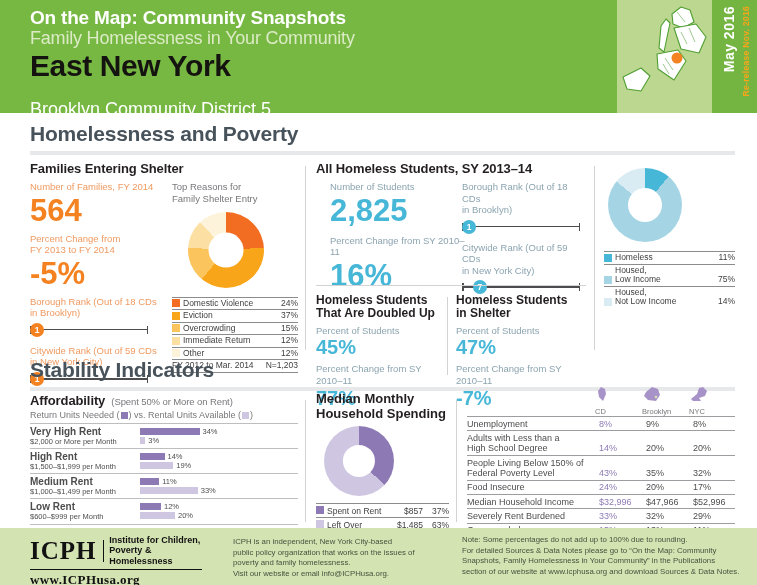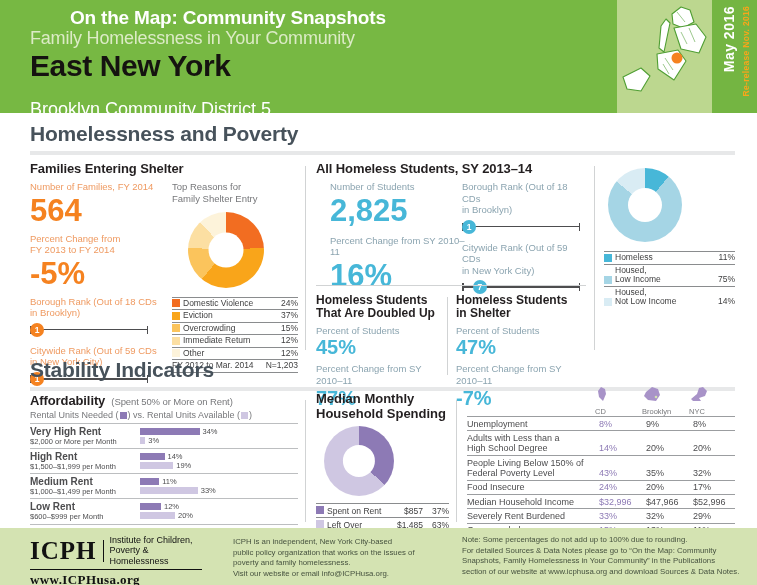--- a/index.html
+++ b/index.html
@@ -1,21 +1,21 @@
 <!DOCTYPE html>
 <html><head>
 <meta charset="utf-8">
 <style>
   html,body{margin:0;padding:0;background:#888;}
   .page{position:relative;width:757px;height:585px;background:#fff;overflow:hidden;
         font-family:"Liberation Sans",sans-serif;color:#231f20;}
   
   .header{position:absolute;left:0;top:0;width:757px;height:113px;background:#77b843;}
   .header-text{position:absolute;left:30px;top:8px;line-height:1.08;}
-  .h-kicker{font-size:19px;font-weight:bold;color:#fff;letter-spacing:-.2px;margin-left:40px;}
+  .h-kicker{font-size:19px;font-weight:bold;color:#fff;letter-spacing:-.2px;}
   .h-sub{font-size:18px;color:#dcebc6;letter-spacing:-.2px;}
   .h-title{font-size:30px;font-weight:bold;color:#151310;letter-spacing:-.4px;margin-top:2px;}
   .h-district{font-size:18px;color:#fff;margin-top:18px;}
   .map-panel{position:absolute;left:617px;top:0;width:95px;height:113px;background:#bcd78f;}
   .date-strip{position:absolute;left:712px;top:0;width:45px;height:113px;background:#74b542;}
   .vtext{writing-mode:vertical-rl;transform:rotate(180deg);position:absolute;}
   .v-may{top:6px;right:20px;color:#fff;font-size:14px;font-weight:bold;letter-spacing:.5px;}
   .v-rr{top:6px;right:6px;color:#f9a51a;font-size:8.5px;font-weight:bold;letter-spacing:.3px;}
   
   .sec-title{position:absolute;left:30px;font-size:21px;font-weight:bold;color:#47525b;letter-spacing:-.2px;}
@@ -96,21 +96,21 @@
   .t-row.last{border-bottom:1px solid #9b9da0;}
   .t-label{width:128px;flex:none;padding-right:4px;}
   .t-val{width:47px;flex:none;}
   .t-val.cd{color:#8d7ab5;}
   
   .footer{position:absolute;left:0;top:528px;width:757px;height:57px;background:#d4e3b2;}
   .logo-block{position:absolute;left:30px;top:7px;width:172px;color:#111;}
   .logo-row{display:flex;align-items:center;}
   .logo-icph{font-family:"Liberation Serif",serif;font-size:25px;font-weight:bold;letter-spacing:1px;line-height:1;}
   .logo-vline{width:1px;height:22px;background:#111;margin:0 6px;}
-  .logo-sub{font-size:9px;line-height:1.15;white-space:pre-line;}
+  .logo-sub{font-size:9px;line-height:1.15;white-space:pre-line;font-weight:bold;}
   .logo-hline{border-top:1.5px solid #111;margin-top:3px;}
   .logo-url{font-family:"Liberation Serif",serif;font-size:13px;font-weight:bold;text-align:left;
     letter-spacing:.4px;margin-top:2px;}
   .foot-text{position:absolute;font-size:7.8px;line-height:1.35;color:#46523f;white-space:pre-line;}
   .foot-mid{left:233px;top:9px;width:218px;}
   .foot-note{left:462px;top:7px;width:285px;}
 </style>
 </head>
 <body>
 
@@ -293,21 +293,21 @@
 
   <div class="sec-title" style="top:358px;">Stability Indicators</div>
   <div class="rule" style="top:387px;"></div>
 
   <div class="aff-col">
     <div class="aff-head panel-title">
       <span>Affordability</span>
       <span class="gray">&nbsp;<span>(Spent 50% or More on Rent)</span></span>
     </div>
     <div class="aff-legend">
-      <span>Rental Units Needed (</span>
+      <span>Return Units Needed (</span>
       <span class="sq" style="background-color: rgb(141, 122, 181);"></span>
       <span>) vs. Rental Units Available (</span>
       <span class="sq" style="background-color: rgb(207, 199, 226);"></span>
       <span>)</span>
     </div>
 
     <div class="aff-row">
       <div class="aff-label">
           <div class="aff-name">Very High Rent</div>
         <div class="aff-sub">$2,000 or More per Month</div>

